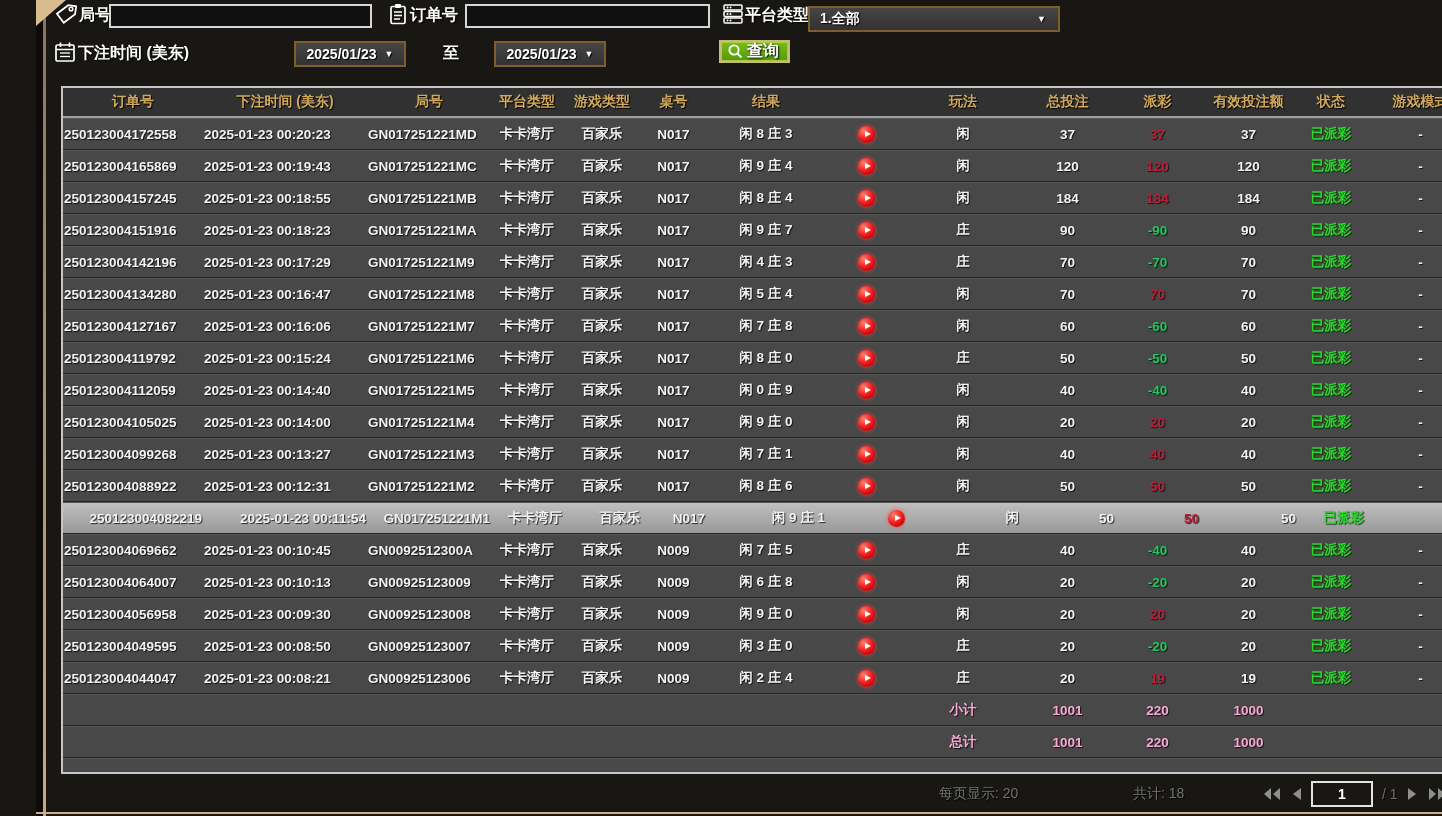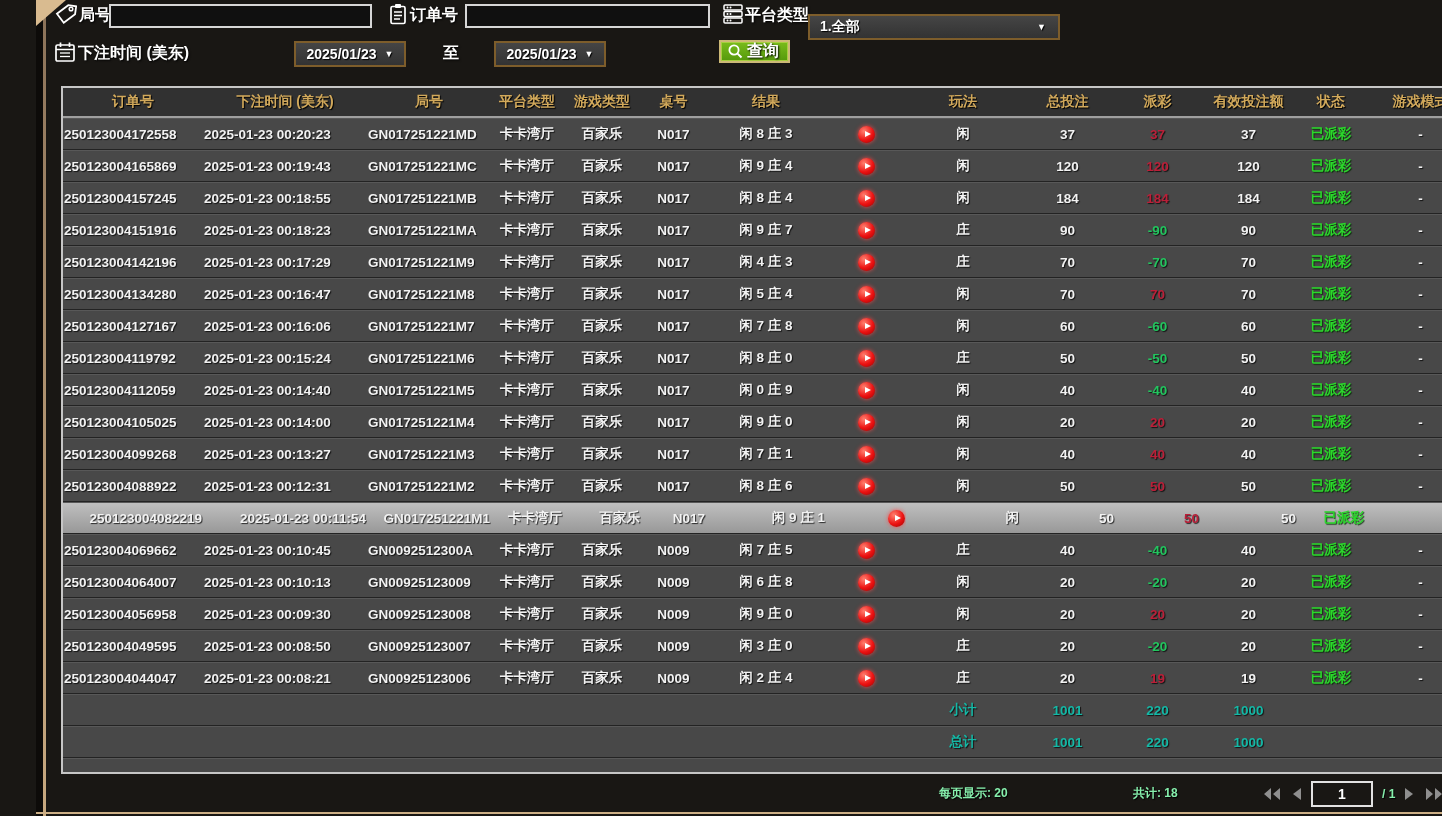--- a/index.html
+++ b/index.html
@@ -42,31 +42,31 @@
   table{width:100%;border-collapse:separate;border-spacing:0;table-layout:fixed;}
   th{height:26px;background:#313131;color:#d2a95b;font-weight:700;font-size:14px;
     text-shadow:1px 1px 1px #000;border-bottom:2px solid #9f9f9f;white-space:nowrap;}
   td{height:28px;color:#f2f2f2;font-weight:700;font-size:13.5px;text-align:center;
     text-shadow:1px 1px 1px rgba(0,0,0,.75);white-space:nowrap;overflow:hidden;
     border-top:1px solid #585858;border-bottom:1px solid #232323;}
   td.al{text-align:left;}
   td.pay-red{color:#bb1f38;}
   td.pay-green{color:#22c55e;}
   td.status{color:#2bd82b;text-shadow:1px 1px 1px rgba(0,40,0,.8);}
-  td.sum{color:#14b8a6;}
+  td.sum{color:#f9a8d4;}
   tr.selected td{background:linear-gradient(180deg,#bfbfbf,#989898);text-align:right;}
   tr.filler td{border-bottom:none;height:54px;}
   .play-btn{display:inline-block;width:17px;height:17px;border-radius:50%;
     background:radial-gradient(circle at 35% 30%,#ff8070,#ec1212 55%,#9d0000);
     box-shadow:0 0 4px rgba(255,70,70,.9);position:relative;vertical-align:middle;cursor:pointer;}
   .play-btn::after{content:"";position:absolute;left:7px;top:5px;width:0;height:0;
     border-left:6px solid #fff;border-top:3.5px solid transparent;border-bottom:3.5px solid transparent;}
 
   
-  .fitem{position:absolute;color:#86efac;font-weight:700;font-size:12px;
+  .fitem{position:absolute;color:#737373;font-weight:400;font-size:14px;
     text-shadow:1px 1px 1px #000;white-space:nowrap;}
   .pager{position:absolute;left:1226px;top:781px;display:flex;align-items:center;gap:9px;}
   .page-box{width:54px;height:20px;background:transparent;border:2px solid #e2e2e2;
     color:#fff;font-weight:700;font-size:14px;text-align:center;outline:none;
     font-family:"Liberation Sans",sans-serif;}
   .pg-arrow{cursor:pointer;display:flex;align-items:center;}
 </style>
 </head>
 <body>
 
@@ -99,21 +99,21 @@
     <rect x="2" y="8.5" width="18" height="5" rx="1" fill="none" stroke="#fff" stroke-width="1.5"></rect>
     <rect x="2" y="15" width="18" height="5" rx="1" fill="none" stroke="#fff" stroke-width="1.5"></rect>
     <circle cx="5.5" cy="4.5" r="1" fill="#fff"></circle>
       <circle cx="8.5" cy="4.5" r="1" fill="#fff"></circle>
     <circle cx="5.5" cy="11" r="1" fill="#fff"></circle>
       <circle cx="8.5" cy="11" r="1" fill="#fff"></circle>
     <circle cx="5.5" cy="17.5" r="1" fill="#fff"></circle>
       <circle cx="8.5" cy="17.5" r="1" fill="#fff"></circle>
   </svg>
   <span class="flabel" style="left:709px;top:5px;">平台类型</span>
-  <div class="drop select" style="left:772px;top:14px;width:238px;">
+  <div class="drop select" style="left:772px;top:6px;width:238px;">
     <span>1.全部</span>
     <span class="arrow">▼</span>
   </div>
 
   <svg class="ficon" style="left:18px;top:41px;" viewBox="0 0 22 22">
     <rect x="2" y="4" width="18" height="16" rx="1.5" fill="none" stroke="#fff" stroke-width="1.7"></rect>
     <line x1="6.5" y1="1.5" x2="6.5" y2="6" stroke="#fff" stroke-width="1.7"></line>
     <line x1="15.5" y1="1.5" x2="15.5" y2="6" stroke="#fff" stroke-width="1.7"></line>
     <line x1="2" y1="8.5" x2="20" y2="8.5" stroke="#fff" stroke-width="1.5"></line>
     <line x1="6" y1="12" x2="16" y2="12" stroke="#fff" stroke-width="1.3"></line>

